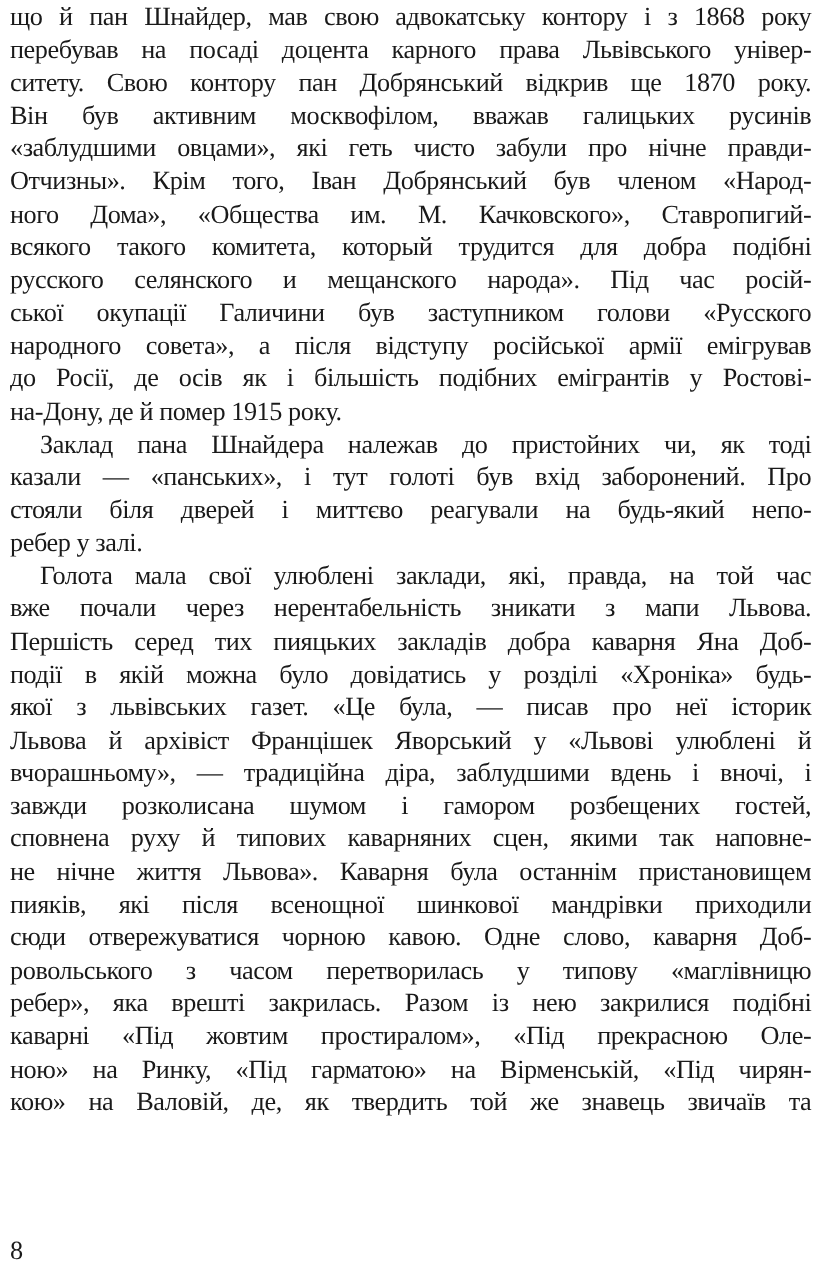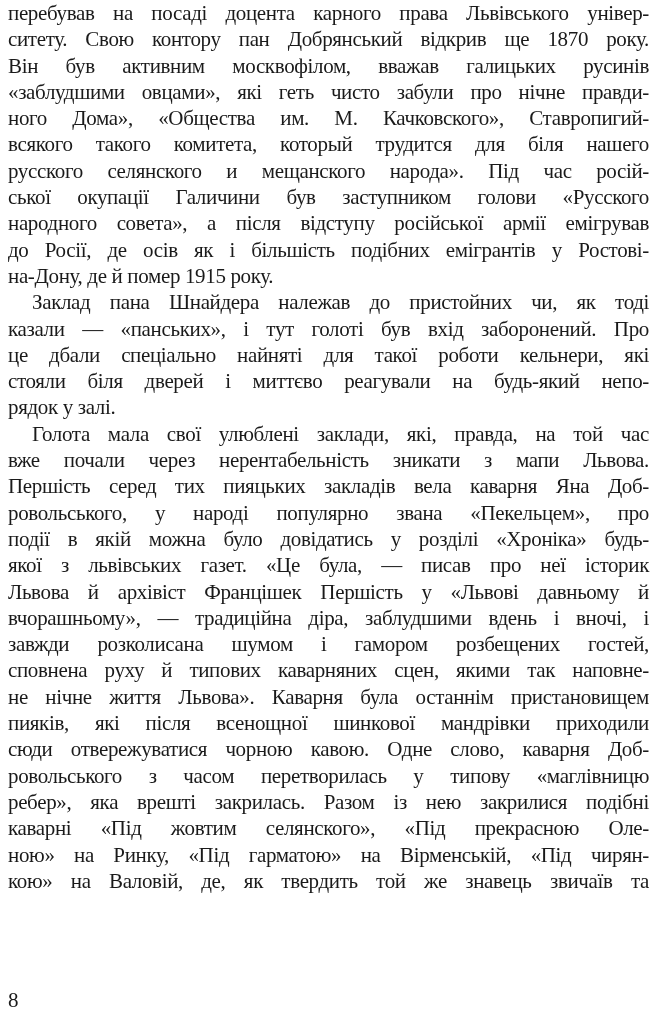--- a/index.html
+++ b/index.html
@@ -49,56 +49,56 @@
       line-height: 26px;
       color: #1a1a1a;
     }
   </style>
 </head>
 <body>
 
 <div class="page">
 
   <div>
+    <span class="line">що й пан Шнайдер, мав свою адвокатську контору і з 1868 року</span>
     <span class="line">перебував на посаді доцента карного права Львівського універ-</span>
     <span class="line">ситету. Свою контору пан Добрянський відкрив ще 1870 року.</span>
     <span class="line">Він був активним москвофілом, вважав галицьких русинів</span>
     <span class="line">«заблудшими овцами», які геть чисто забули про нічне правди-</span>
+    <span class="line">Отчизны». Крім того, Іван Добрянський був членом «Народ-</span>
     <span class="line">ного Дома», «Общества им. М. Качковского», Ставропигий-</span>
-    <span class="line">всякого такого комитета, который трудится для біля нашего</span>
+    <span class="line">всякого такого комитета, который трудится для добра подібні</span>
     <span class="line">русского селянского и мещанского народа». Під час росій-</span>
     <span class="line">ської окупації Галичини був заступником голови «Русского</span>
     <span class="line">народного совета», а після відступу російської армії емігрував</span>
     <span class="line">до Росії, де осів як і більшість подібних емігрантів у Ростові-</span>
     <span class="line last">на-Дону, де й помер 1915 року.</span>
   </div>
 
   <div>
     <span class="line indent">Заклад пана Шнайдера належав до пристойних чи, як тоді</span>
     <span class="line">казали — «панських», і тут голоті був вхід заборонений. Про</span>
-    <span class="line">це дбали спеціально найняті для такої роботи кельнери, які</span>
     <span class="line">стояли біля дверей і миттєво реагували на будь-який непо-</span>
-    <span class="line last">рядок у залі.</span>
+    <span class="line last">ребер у залі.</span>
   </div>
 
   <div>
     <span class="line indent">Голота мала свої улюблені заклади, які, правда, на той час</span>
     <span class="line">вже почали через нерентабельність зникати з мапи Львова.</span>
-    <span class="line">Першість серед тих пияцьких закладів вела каварня Яна Доб-</span>
-    <span class="line">ровольського, у народі популярно звана «Пекельцем», про</span>
+    <span class="line">Першість серед тих пияцьких закладів добра каварня Яна Доб-</span>
     <span class="line">події в якій можна було довідатись у розділі «Хроніка» будь-</span>
     <span class="line">якої з львівських газет. «Це була, — писав про неї історик</span>
-    <span class="line">Львова й архівіст Францішек Першість у «Львові давньому й</span>
+    <span class="line">Львова й архівіст Францішек Яворський у «Львові улюблені й</span>
     <span class="line">вчорашньому», — традиційна діра, заблудшими вдень і вночі, і</span>
     <span class="line">завжди розколисана шумом і гамором розбещених гостей,</span>
     <span class="line">сповнена руху й типових каварняних сцен, якими так наповне-</span>
     <span class="line">не нічне життя Львова». Каварня була останнім пристановищем</span>
     <span class="line">пияків, які після всенощної шинкової мандрівки приходили</span>
     <span class="line">сюди отвережуватися чорною кавою. Одне слово, каварня Доб-</span>
     <span class="line">ровольського з часом перетворилась у типову «маглівницю</span>
     <span class="line">ребер», яка врешті закрилась. Разом із нею закрилися подібні</span>
-    <span class="line">каварні «Під жовтим селянского», «Під прекрасною Оле-</span>
+    <span class="line">каварні «Під жовтим простиралом», «Під прекрасною Оле-</span>
     <span class="line">ною» на Ринку, «Під гарматою» на Вірменській, «Під чирян-</span>
     <span class="line">кою» на Валовій, де, як твердить той же знавець звичаїв та</span>
   </div>
 </div>
 
 <div class="page-number">8</div>
 
 </body></html>

